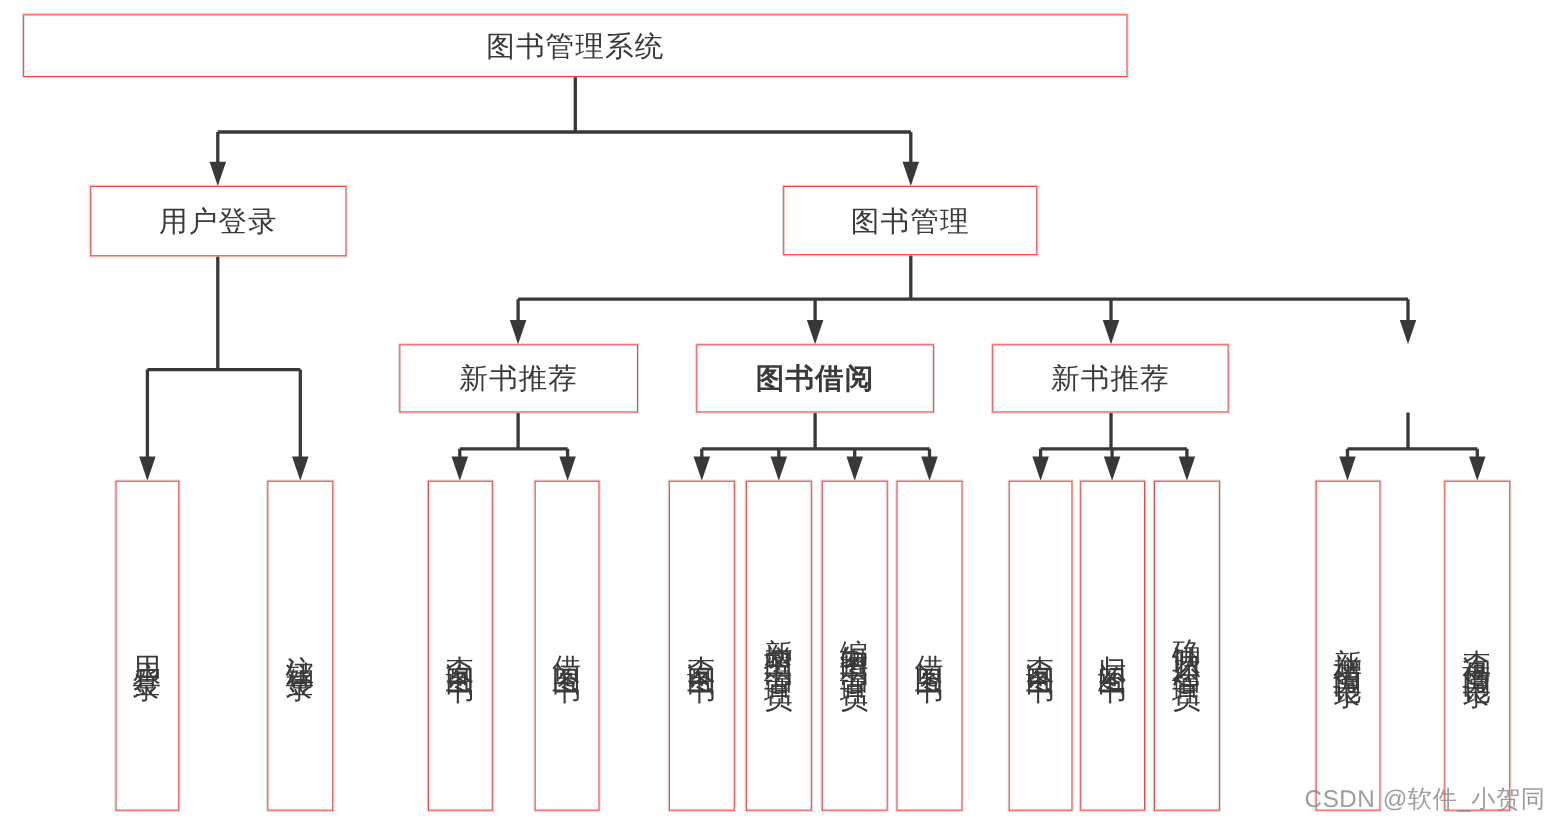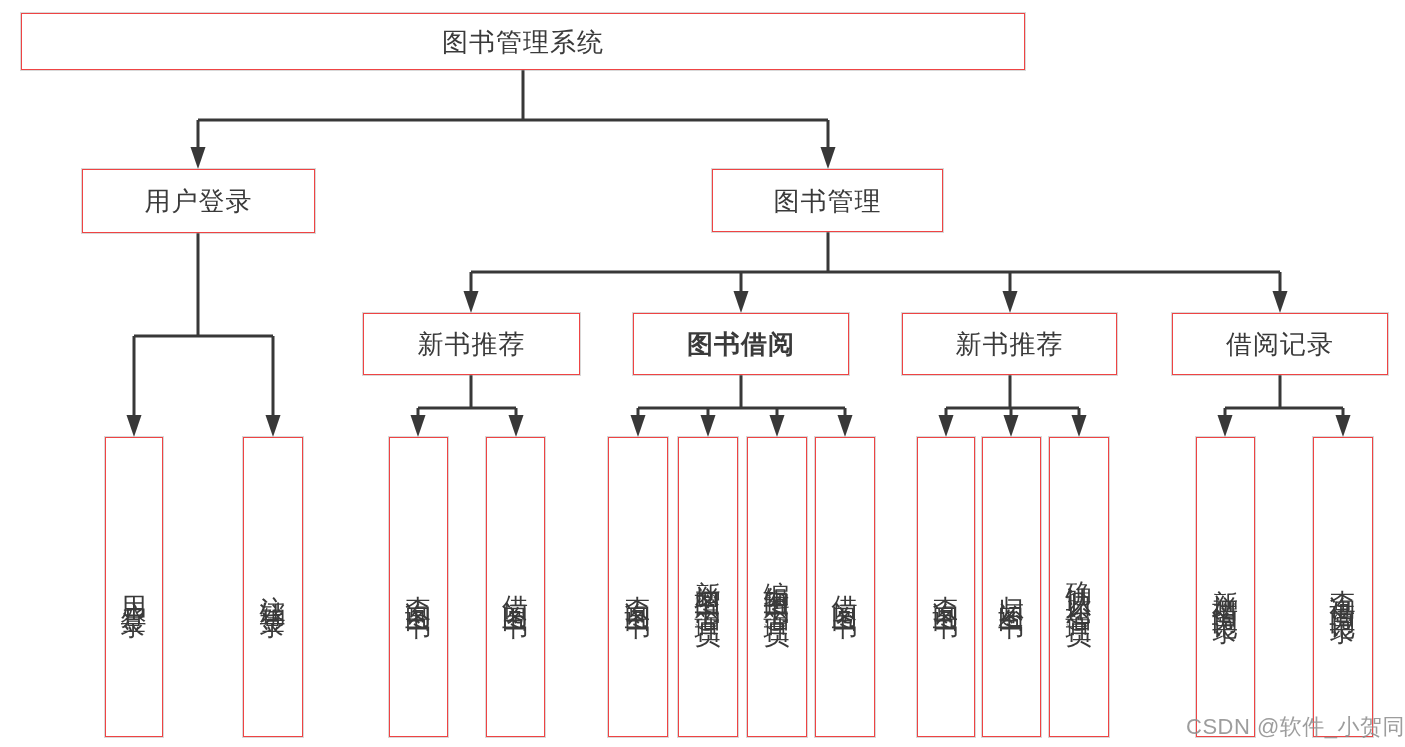--- a/index.html
+++ b/index.html
@@ -133,23 +133,20 @@
 
   <div class="box" style="left:712px; top:169px; width:231px; height:63px;">
     <span>图书管理</span>
   </div>
   <div class="box" style="left:633px; top:313px; width:216px; height:62px;font-weight:bold;">
     <span>图书借阅</span>
   </div>
   <div class="box" style="left:902px; top:313px; width:215px; height:62px;">
     <span>新书推荐</span>
   </div>
-  <div class="box" style="left:1172px; top:313px; width:216px; height:62px;">
-    <span>借阅记录</span>
-  </div>
 
   <div class="box vert" style="left:105px; top:437px; width:58px; height:300px;">
     <span>用户登录</span>
   </div>
   <div class="box vert" style="left:243px; top:437px; width:60px; height:300px;">
     <span>注销登录</span>
   </div>
 
   <div class="box vert" style="left:389px; top:437px; width:59px; height:300px;">
     <span>查询图书</span>

